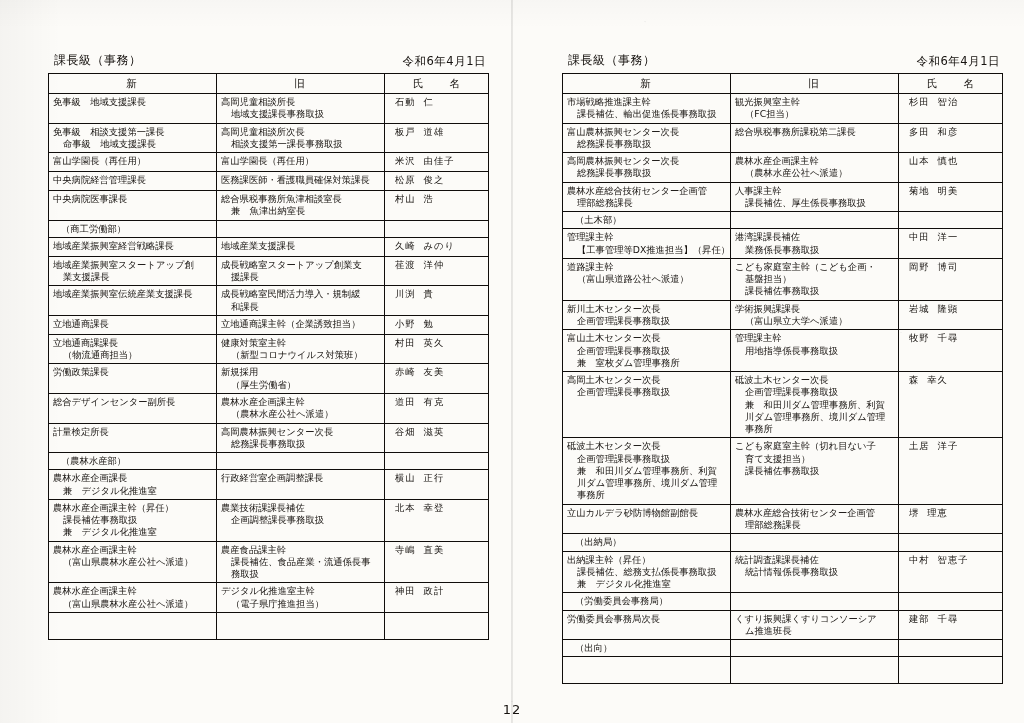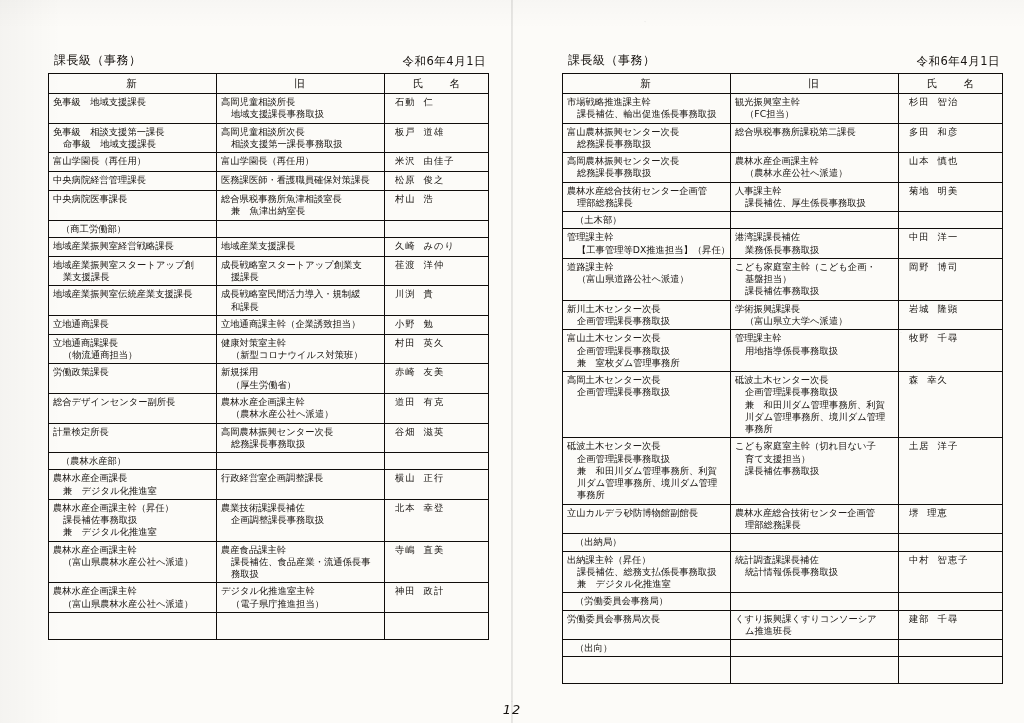--- a/index.html
+++ b/index.html
@@ -99,21 +99,20 @@
   .grp{padding-left:12px;}
   .blank td{height:10px;}
 
   .pagenum{
     position:absolute;
     left:50%;
     transform:translateX(-50%);
     bottom:6px;
     font-size:13px;
     letter-spacing:1px;
-    font-style:italic;
   }
   .nameheadinner{display:flex;justify-content:center;gap:26px;letter-spacing:0;}
 </style>
 </head>
 <body>
 
 <div class="page">
   <div class="sheet left"></div>
   <div class="sheet right"></div>
   <div class="fold"></div>

